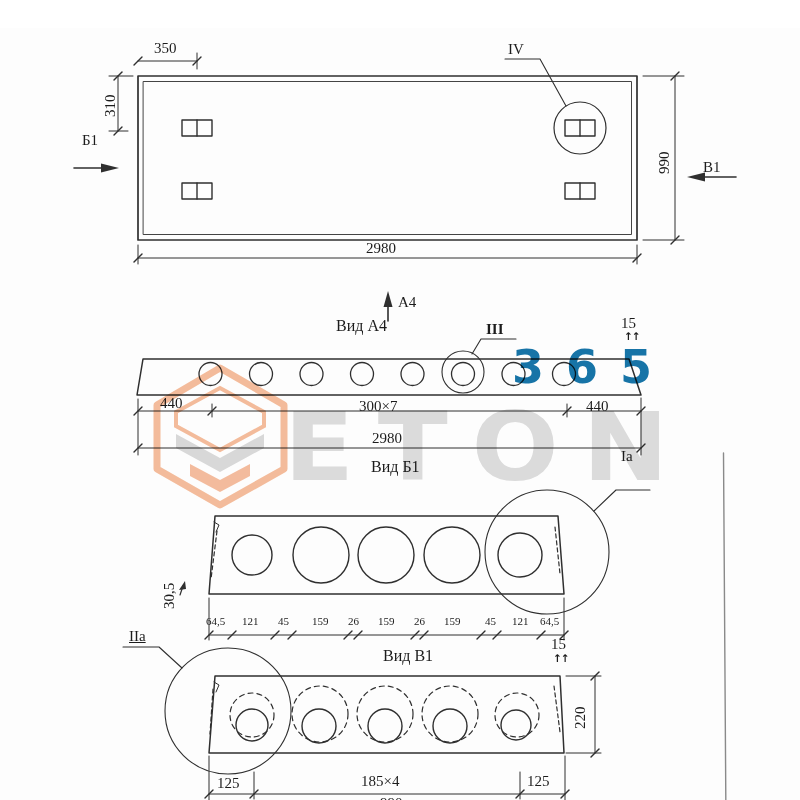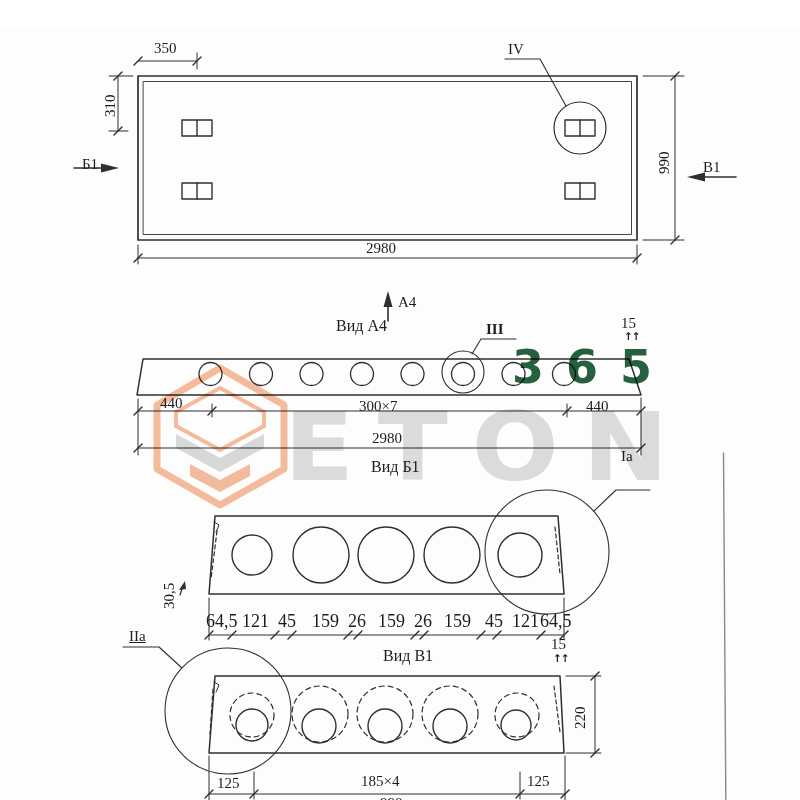--- a/index.html
+++ b/index.html
@@ -1,31 +1,31 @@
 <!DOCTYPE html>
 <html><head>
 <meta charset="utf-8">
 <style>
   html,body{margin:0;padding:0;background:#fff;}
   #canvas{position:relative;width:800px;height:800px;background:#fdfdfd;overflow:hidden;
           font-family:"Liberation Serif", serif;color:#1c1c1c;margin-top:28px;}
   svg{position:absolute;left:0;top:0;}
   .lbl{position:absolute;font-size:15px;line-height:16px;white-space:nowrap;color:#1c1c1c;}
-  .sm{font-size:18px;line-height:14px;}
+  .sm{font-size:11px;line-height:14px;}
   .cap{font-size:16px;line-height:17px;}
   .rot{transform:rotate(-90deg);transform-origin:left top;}
   .arrows{font-family:"DejaVu Sans", sans-serif;font-size:10.5px;font-weight:bold;
           letter-spacing:-1px;line-height:10px;}
   #watermark{position:absolute;left:0;top:0;width:800px;height:800px;
              mix-blend-mode:multiply;pointer-events:none;opacity:.92;}
   .wm-brand{position:absolute;left:284px;top:372px;font-family:"DejaVu Sans", sans-serif;
             font-weight:bold;font-size:95px;line-height:95px;letter-spacing:22px;
             color:#dadada;transform:scaleX(1.08);transform-origin:left top;}
   .wm-num{position:absolute;left:512px;top:316px;font-family:"DejaVu Sans", sans-serif;
-          font-weight:bold;font-size:46px;line-height:46px;letter-spacing:22px;color:#14532d;}
+          font-weight:bold;font-size:46px;line-height:46px;letter-spacing:22px;color:#0369a1;}
 </style>
 </head>
 <body>
 
 <div id="canvas">
 
   <svg width="800" height="800" viewBox="0 0 800 800" fill="none" stroke="#2f2f2f" stroke-width="1.2" stroke-linecap="round" stroke-linejoin="round">
 
     <g>
       <rect x="138" y="48" width="499" height="164" stroke-width="1.7"></rect>
@@ -198,21 +198,21 @@
       <line x1="591" y1="652" x2="599" y2="644" stroke-width="1.4"></line>
       <line x1="591" y1="729" x2="599" y2="721" stroke-width="1.4"></line>
     </g>
 
     <line x1="723.5" y1="425" x2="726" y2="800" stroke="#8a8a8a" stroke-width="1.4"></line>
   </svg>
 
   <span class="lbl" style="left:154px;top:12px;">350</span>
   <div class="lbl rot" style="left:102px;top:89px;">310</div>
   <span class="lbl" style="left:508px;top:13px;text-align:right;">IV</span>
-  <span class="lbl" style="left:82px;top:128px;">Б1</span>
+  <span class="lbl" style="left:82px;top:104px;">Б1</span>
   <span class="lbl" style="left:703px;top:131px;">В1</span>
   <div class="lbl rot" style="left:656px;top:146px;">990</div>
   <span class="lbl" style="left:366px;top:212px;">2980</span>
 
   <span class="lbl" style="left:398px;top:266px;">A4</span>
   <span class="cap lbl" style="left:336px;top:289px;text-align:right;">Вид A4</span>
   <span class="lbl" style="left:486px;top:293px;font-weight:bold;">III</span>
   <span class="lbl" style="left:621px;top:287px;">15</span>
   <span class="lbl arrows" style="left:624px;top:303px;">↑↑</span>
   <span class="lbl" style="left:160px;top:367px;">440</span>

